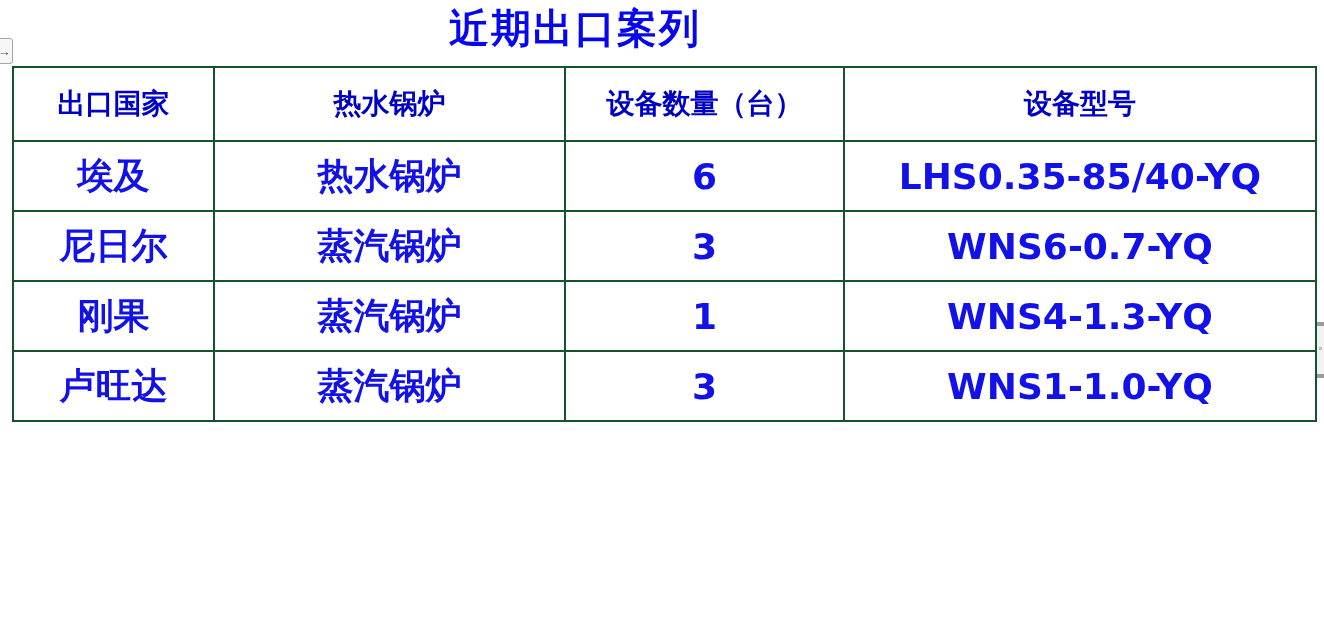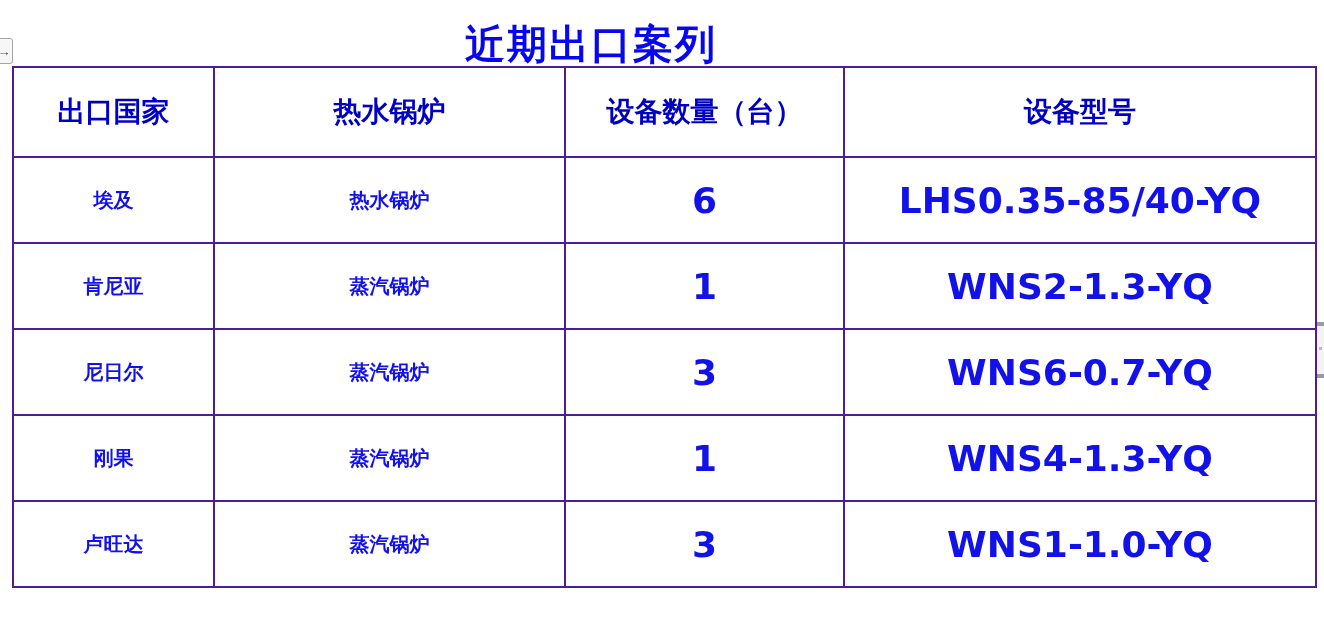--- a/index.html
+++ b/index.html
@@ -11,21 +11,21 @@
     overflow: hidden;
     font-family: "DejaVu Sans", "Liberation Sans", sans-serif;
   }
 
   
   .page-title {
     position: absolute;
     top: 4px;
     left: 0;
     width: 1150px;
-    margin: 16px;
+    margin: 0;
     text-align: center;
     font-size: 40px;
     line-height: 1.2;
     font-weight: bold;
     color: #0707ee;
     letter-spacing: 2px;
   }
 
   
   .nav-btn {
@@ -49,36 +49,36 @@
   
   table.export-table {
     position: absolute;
     left: 12px;
     top: 66px;
     width: 1303px;
     border-collapse: collapse;
     table-layout: fixed;
   }
   .export-table th, .export-table td {
-    border: 2px solid #4c1d95;
+    border: 2px solid #14532d;
     text-align: center;
     vertical-align: middle;
     font-weight: bold;
-    padding: 12px;
+    padding: 4px;
     overflow: hidden;
     white-space: nowrap;
   }
   .export-table th {
     height: 64px;
     font-size: 28px;
     color: #0000c4;
   }
   .export-table td {
     height: 60px;
-    font-size: 20px;
+    font-size: 36px;
     color: #1212e8;
   }
   .export-table td.num, .export-table td.model {
     font-size: 36px;
     font-family: "DejaVu Sans", "Liberation Sans", sans-serif;
   }
   col.c1 { width: 201px; }
   col.c2 { width: 351px; }
   col.c3 { width: 279px; }
   col.c4 { width: 472px; }
@@ -137,26 +137,20 @@
       </tr>
     </thead>
     <tbody>
       <tr>
         <td>埃及</td>
         <td>热水锅炉</td>
         <td class="num">6</td>
         <td class="model">LHS0.35-85/40-YQ</td>
       </tr>
       <tr>
-        <td>肯尼亚</td>
-        <td>蒸汽锅炉</td>
-        <td class="num">1</td>
-        <td class="model">WNS2-1.3-YQ</td>
-      </tr>
-      <tr>
         <td>尼日尔</td>
         <td>蒸汽锅炉</td>
         <td class="num">3</td>
         <td class="model">WNS6-0.7-YQ</td>
       </tr>
       <tr>
         <td>刚果</td>
         <td>蒸汽锅炉</td>
         <td class="num">1</td>
         <td class="model">WNS4-1.3-YQ</td>

